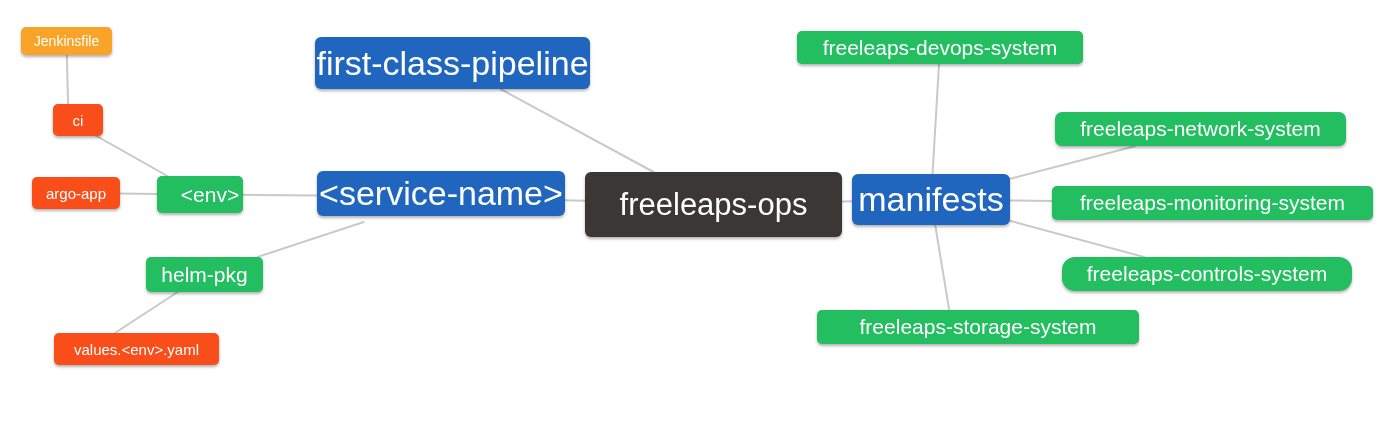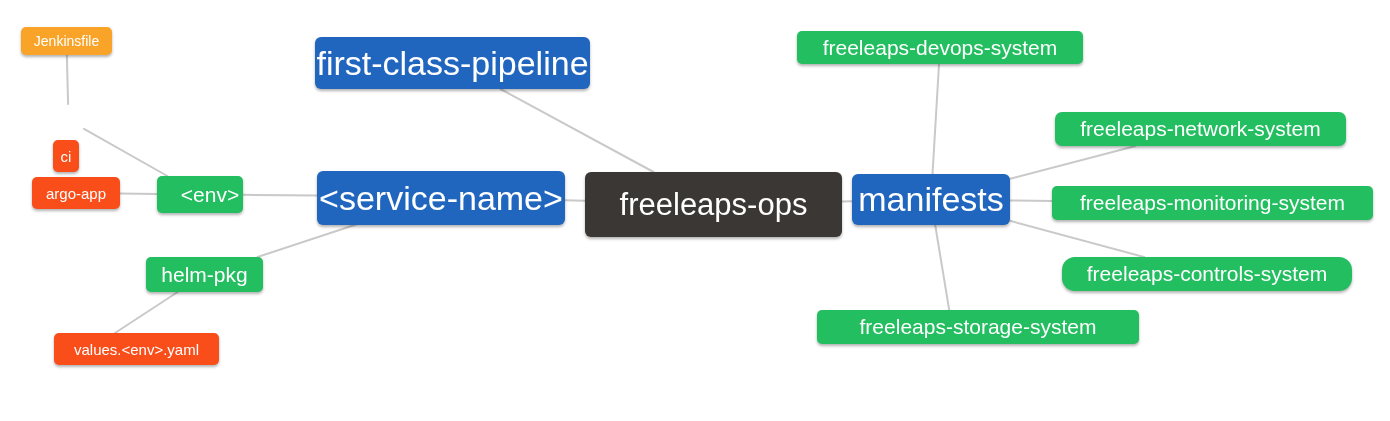--- a/index.html
+++ b/index.html
@@ -62,27 +62,27 @@
       <line x1="177.7214765100671" y1="292" x2="114.98322147651007" y2="333" class="edge" stroke="#c9c9c9"></line>
       <line x1="932.5098684210526" y1="174" x2="939.0230263157895" y2="64" class="edge" stroke="#c9c9c9"></line>
       <line x1="1010" y1="178.83395176252318" x2="1135.514184397163" y2="146" class="edge" stroke="#c9c9c9"></line>
       <line x1="1010" y1="200.4822380106572" x2="1052" y2="201.0044404973357" class="edge" stroke="#c9c9c9"></line>
       <line x1="1010" y1="220.82427536231884" x2="1144.020134228188" y2="257" class="edge" stroke="#c9c9c9"></line>
       <line x1="935.2" y1="225" x2="949.2" y2="310" class="edge" stroke="#c9c9c9"></line>
     </svg>
   <div id="node-layer">
       <div class="node root" style="left: 585px; top: 172px; width: 257px; height: 65px; background: rgb(59, 55, 53);">freeleaps-ops</div>
       <div class="node primary" style="left: 315px; top: 37px; width: 275px; height: 52px; background: rgb(33, 102, 190);">first-class-pipeline</div>
-      <div class="node primary" style="left: 317px; top: 171px; width: 248px; height: 54px; background: rgb(33, 102, 190);">&lt;service-name&gt;</div>
+      <div class="node primary" style="left: 317px; top: 171px; width: 248px; height: 45px; background: rgb(33, 102, 190);">&lt;service-name&gt;</div>
       <div class="node primary" style="left: 852px; top: 174px; width: 158px; height: 51px; background: rgb(33, 102, 190);">manifests</div>
       <div class="node secondary" style="left: 157px; top: 176px; width: 86px; height: 37px; background: rgb(34, 190, 96); padding-left: 20px;">&lt;env&gt;</div>
       <div class="node secondary" style="left: 146px; top: 257px; width: 117px; height: 35px; background: rgb(34, 190, 96);">helm-pkg</div>
       <div class="node secondary" style="left: 797px; top: 31px; width: 286px; height: 33px; background: rgb(34, 190, 96);">freeleaps-devops-system</div>
       <div class="node secondary" style="left: 1055px; top: 112px; width: 291px; height: 34px; background: rgb(34, 190, 96); border-radius: 7px;">freeleaps-network-system</div>
       <div class="node secondary" style="left: 1052px; top: 186px; width: 321px; height: 34px; background: rgb(34, 190, 96);">freeleaps-monitoring-system</div>
       <div class="node secondary" style="left: 1062px; top: 257px; width: 290px; height: 34px; background: rgb(34, 190, 96); border-radius: 13px;">freeleaps-controls-system</div>
       <div class="node secondary" style="left: 817px; top: 310px; width: 322px; height: 34px; background: rgb(34, 190, 96);">freeleaps-storage-system</div>
-      <div class="node tertiary" style="left: 53px; top: 104px; width: 26px; height: 32px; background: rgb(249, 77, 26); margin-top: 36px;">ci</div>
+      <div class="node tertiary" style="left: 53px; top: 104px; width: 50px; height: 32px; background: rgb(249, 77, 26);">ci</div>
       <div class="node tertiary" style="left: 32px; top: 177px; width: 88px; height: 32px; background: rgb(249, 77, 26);">argo-app</div>
       <div class="node tertiary" style="left: 8px; top: 333px; width: 165px; height: 32px; background: rgb(249, 77, 26); margin-left: 46px;">values.&lt;env&gt;.yaml</div>
       <div class="node quaternary" style="left: 21px; top: 27px; width: 91px; height: 28px; background: rgb(249, 164, 40);">Jenkinsfile</div>
     </div>
 </div>
 
 </body></html>

